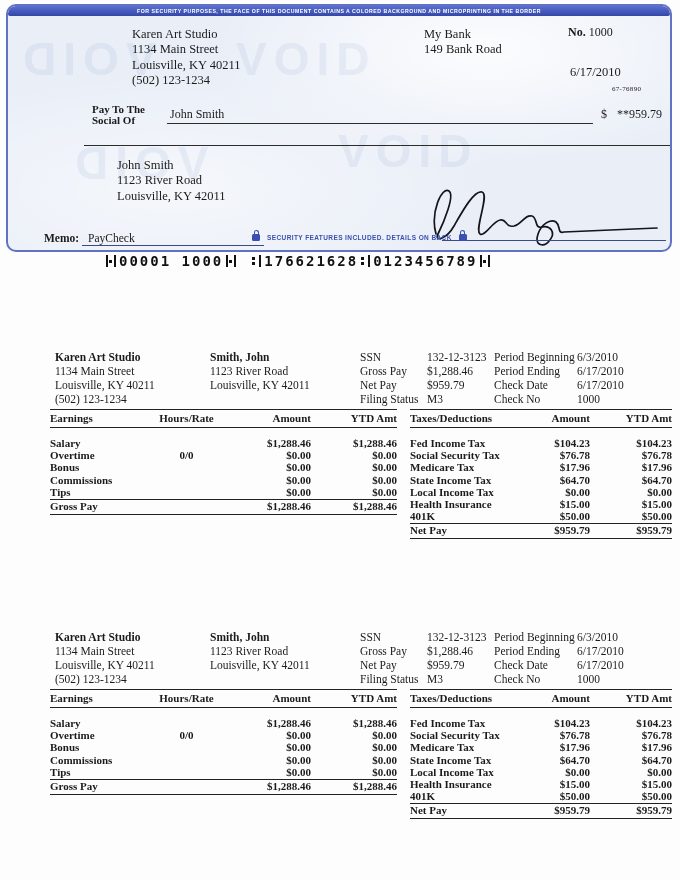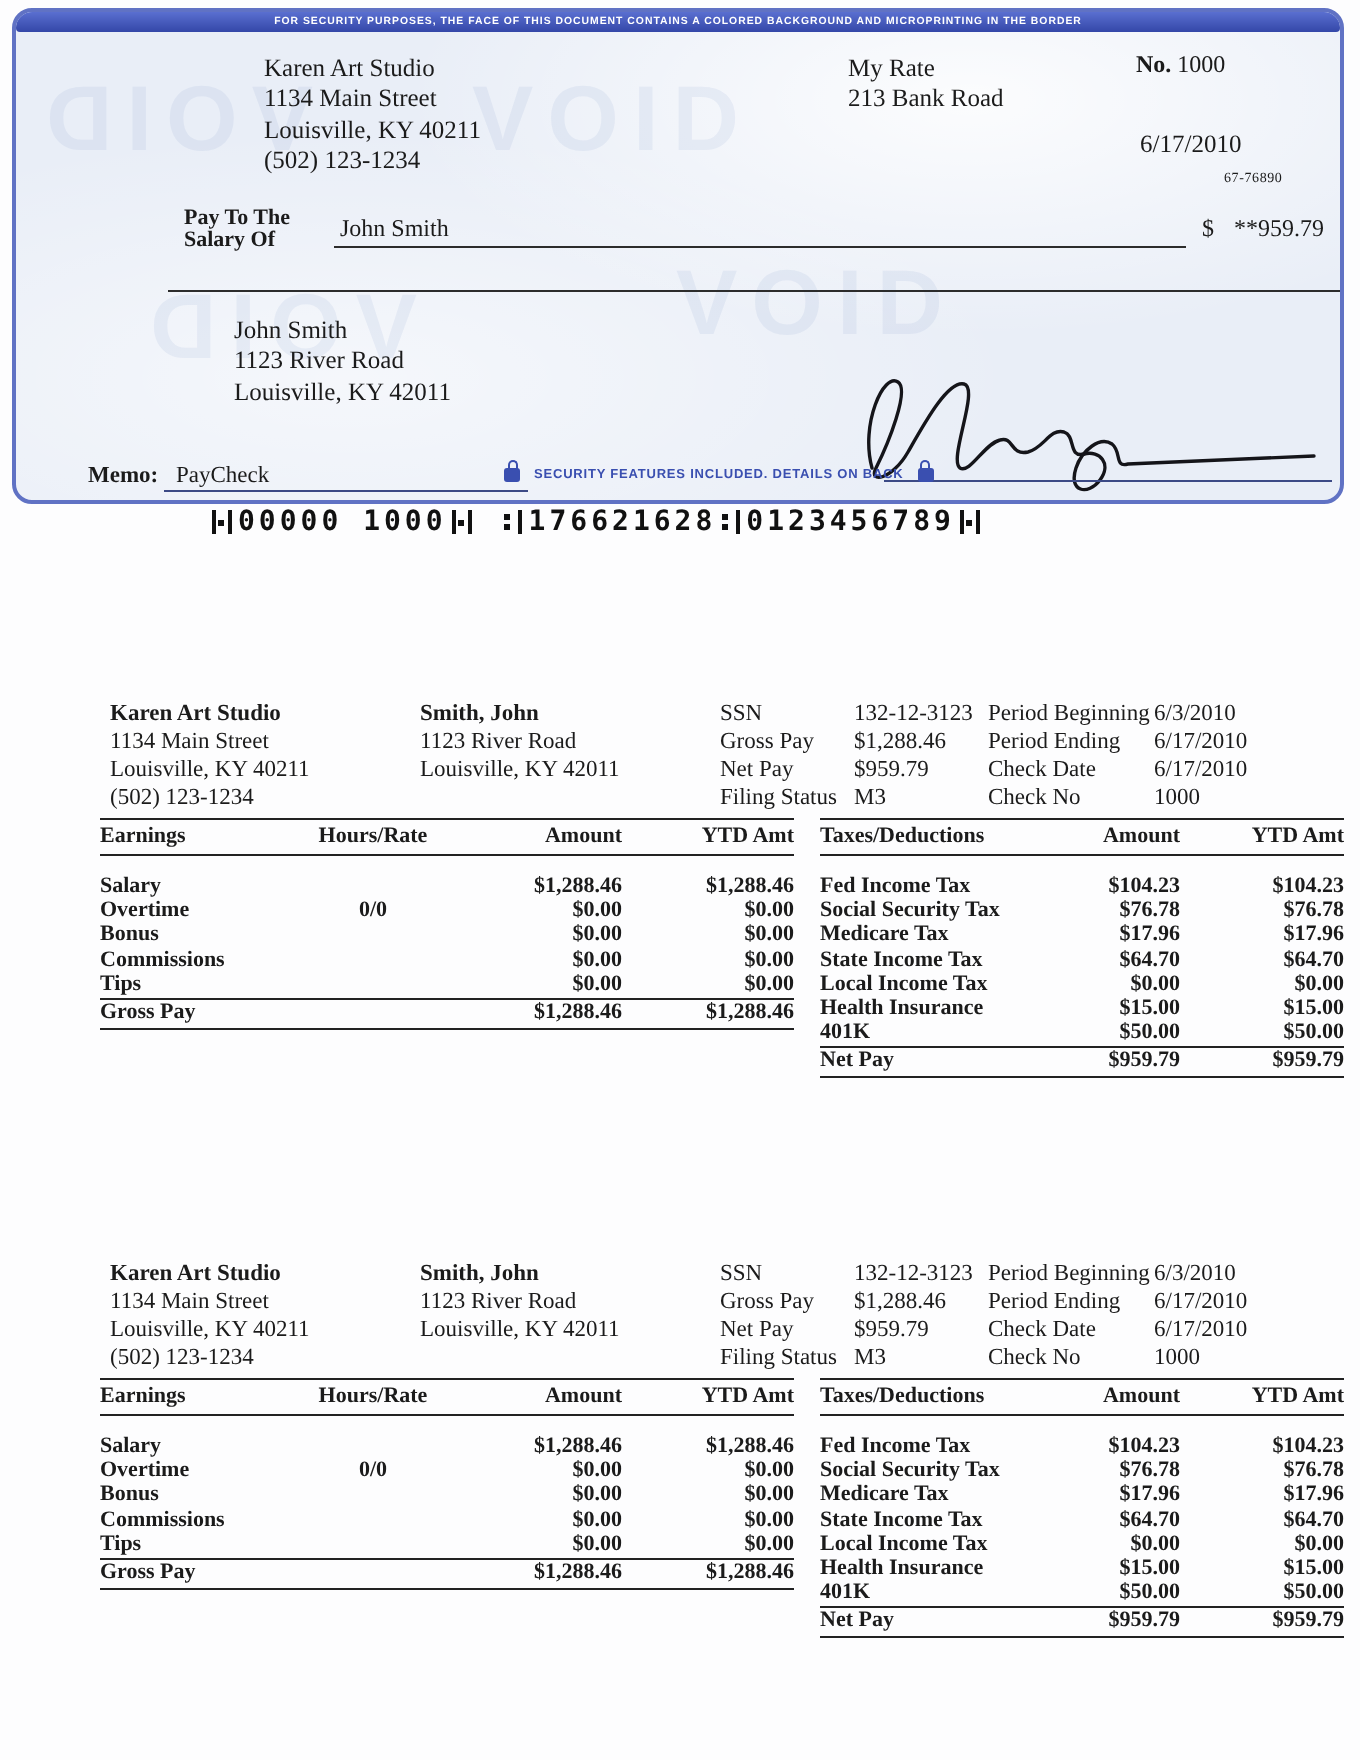--- a/index.html
+++ b/index.html
@@ -80,34 +80,34 @@
     <div class="void" style="left:330px;top:118px;">VOID</div>
 
     <div class="chk-txt" style="left:124px;top:21px;">
       <div>Karen Art Studio</div>
       <div>1134 Main Street</div>
       <div>Louisville, KY 40211</div>
       <div>(502) 123-1234</div>
     </div>
 
     <div class="chk-txt" style="left:416px;top:21px;">
-      <div>My Rate</div>
-      <div>213 Bank Road</div>
+      <div>My Bank</div>
+      <div>149 Bank Road</div>
     </div>
 
     <div class="chk-txt" style="left:560px;top:19px;font-size:12px;">
       <span class="bold">No.</span>
       <span>1000</span>
     </div>
     <div class="small-frac" style="left:604px;top:47px;">67-76890</div>
     <div class="chk-txt" style="left:562px;top:59px;font-size:12.5px;">6/17/2010</div>
 
     <div class="payto" style="left:84px;top:98px;">
       <div>Pay To The</div>
-      <div>Salary Of</div>
+      <div>Social Of</div>
     </div>
     <div class="chk-txt" style="left:162px;top:101px;font-size:12px;">John Smith</div>
     <div class="line" style="left:159px;top:117px;width:426px;"></div>
     <div class="chk-txt" style="left:593px;top:101px;font-size:12px;">$</div>
     <div class="chk-txt" style="left:609px;top:101px;font-size:12px;">**959.79</div>
 
     <div class="line" style="left:76px;top:139px;width:586px;"></div>
 
     <div class="chk-txt" style="left:109px;top:152px;">
       <div>John Smith</div>
@@ -129,21 +129,21 @@
 
     <div class="sec-note" style="left:244px;top:228px;">
       <span class="lock"></span>
       <span>SECURITY FEATURES INCLUDED. DETAILS ON BACK</span>
       <span class="lock"></span>
     </div>
   </div>
 
   <div class="micr">
     <span class="msym msym-onus"></span>
-    <span>00000 1000</span>
+    <span>00001 1000</span>
     <span class="msym msym-onus"></span>
     <span class="micr-gap"></span>
     <span class="msym msym-transit"></span>
     <span>176621628</span>
     <span class="msym msym-transit"></span>
     <span>0123456789</span>
     <span class="msym msym-onus"></span>
   </div>
 
   <div class="stub" style="top:350px;">

